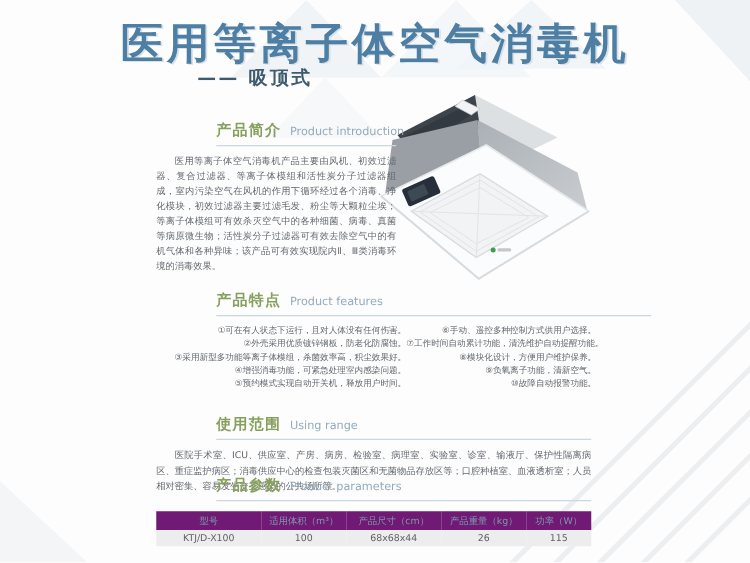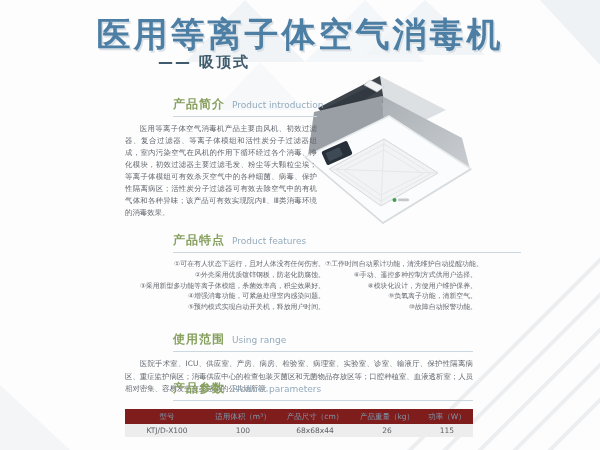--- a/index.html
+++ b/index.html
@@ -32,21 +32,21 @@
 
   
   .feat-cols { display:flex; margin-top:6px; }
   .feat-col { list-style:none; }
   .feat-col.left { width:200px; }
   .feat-col.right { width:152px; }
   .feat-col li { font-size:6.9px; line-height:10.8px; color:#63686d; white-space:nowrap;text-align:right; }
 
   
   table { border-collapse:collapse; width:348px; margin-top:8px; table-layout:fixed; }
-  th { background:#7f1d1d; color:#7e98ab; font-weight:normal; font-size:7.5px; height:15px; }
+  th { background:#701a75; color:#7e98ab; font-weight:normal; font-size:7.5px; height:15px; }
   td { font-size:7.5px; color:#5d6266; text-align:center; height:13px; }
   tr.alt td { background:#ededee; }
   col.c1{width:84px} col.c2{width:68px} col.c3{width:76px} col.c4{width:68px} col.c5{width:52px}
 
   .product-img { position:absolute; left:292px; top:72px; width:240px; height:165px; z-index:1; }
 </style>
 </head>
 <body>
 
 <div id="page">
@@ -109,38 +109,38 @@
     <g>
       <circle cx="102.5" cy="128" r="2" fill="#3f9e4e"></circle>
       <rect x="106" y="126.6" width="11" height="2.6" rx="1.3" fill="#c3c8cc"></rect>
     </g>
   </svg>
 
   <div class="section" style="left:125px; top:93px; width:192px;">
     <div class="sec-head">
       <span class="sec-cn">产品简介</span><span class="sec-en">Product introduction</span>
     </div>
-    <div class="body-text">医用等离子体空气消毒机产品主要由风机、初效过滤器、复合过滤器、等离子体模组和活性炭分子过滤器组成，室内污染空气在风机的作用下循环经过各个消毒、净化模块，初效过滤器主要过滤毛发、粉尘等大颗粒尘埃；等离子体模组可有效杀灭空气中的各种细菌、病毒、保护性隔离病区；活性炭分子过滤器可有效去除空气中的有机气体和各种异味；该产品可有效实现院内Ⅱ、Ⅲ类消毒环境的消毒效果。</div>
+    <div class="body-text">医用等离子体空气消毒机产品主要由风机、初效过滤器、复合过滤器、等离子体模组和活性炭分子过滤器组成，室内污染空气在风机的作用下循环经过各个消毒、净化模块，初效过滤器主要过滤毛发、粉尘等大颗粒尘埃；等离子体模组可有效杀灭空气中的各种细菌、病毒、真菌等病原微生物；活性炭分子过滤器可有效去除空气中的有机气体和各种异味；该产品可有效实现院内Ⅱ、Ⅲ类消毒环境的消毒效果。</div>
   </div>
 
   <div class="section" style="left:125px; top:229px; width:352px;">
     <div class="sec-head" style="width:348px;">
       <span class="sec-cn">产品特点</span><span class="sec-en">Product features</span>
     </div>
     <div class="feat-cols">
       <ul class="feat-col left">
         <li>①可在有人状态下运行，且对人体没有任何伤害。</li>
         <li>②外壳采用优质镀锌钢板，防老化防腐蚀。</li>
         <li>③采用新型多功能等离子体模组，杀菌效率高，积尘效果好。</li>
         <li>④增强消毒功能，可紧急处理室内感染问题。</li>
         <li>⑤预约模式实现自动开关机，释放用户时间。</li>
       </ul>
       <ul class="feat-col right">
+        <li>⑥手动、遥控多种控制方式供用户选择。</li>
         <li>⑦工作时间自动累计功能，清洗维护自动提醒功能。</li>
-        <li>⑥手动、遥控多种控制方式供用户选择。</li>
         <li>⑧模块化设计，方便用户维护保养。</li>
         <li>⑨负氧离子功能，清新空气。</li>
         <li>⑩故障自动报警功能。</li>
       </ul>
     </div>
   </div>
 
   <div class="section" style="left:125px; top:328px; width:348px;">
     <div class="sec-head">
       <span class="sec-cn">使用范围</span><span class="sec-en">Using range</span>

